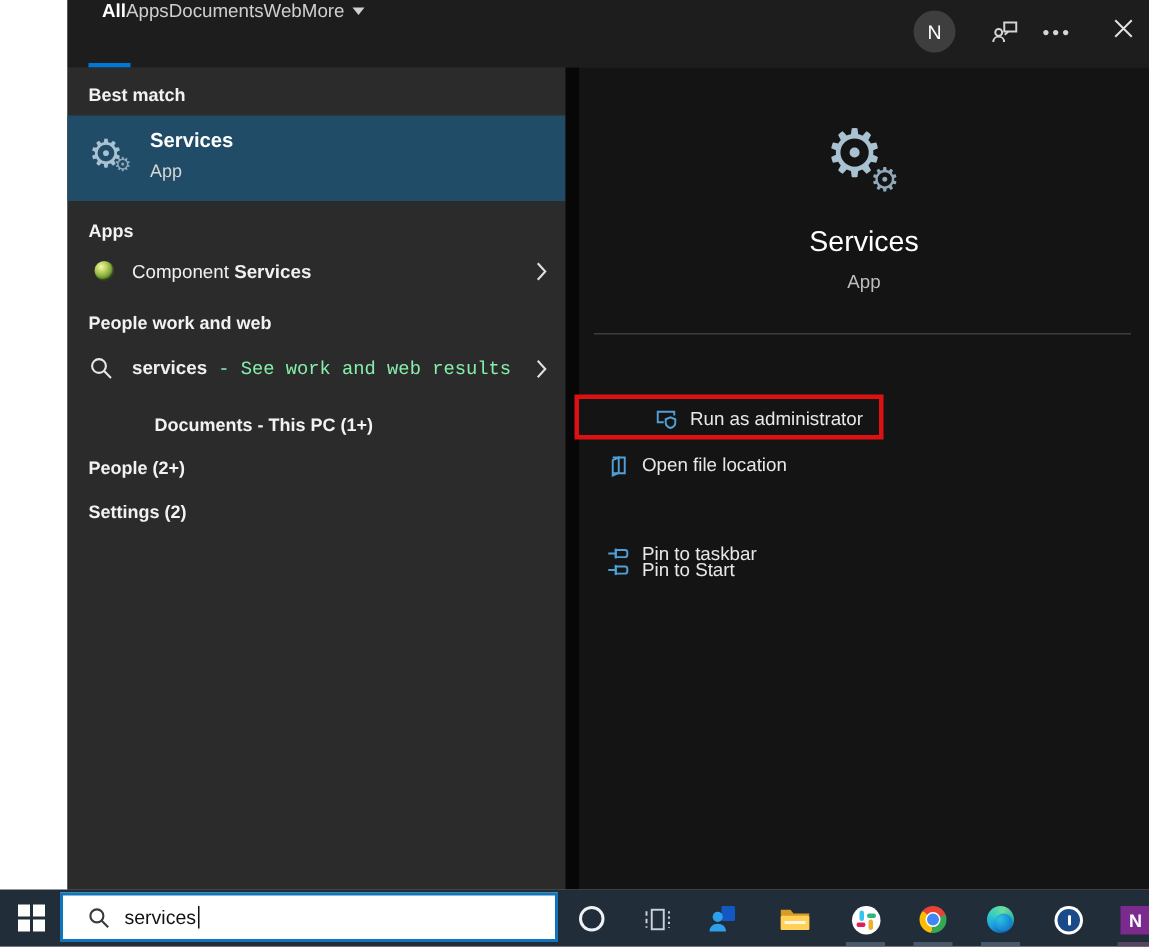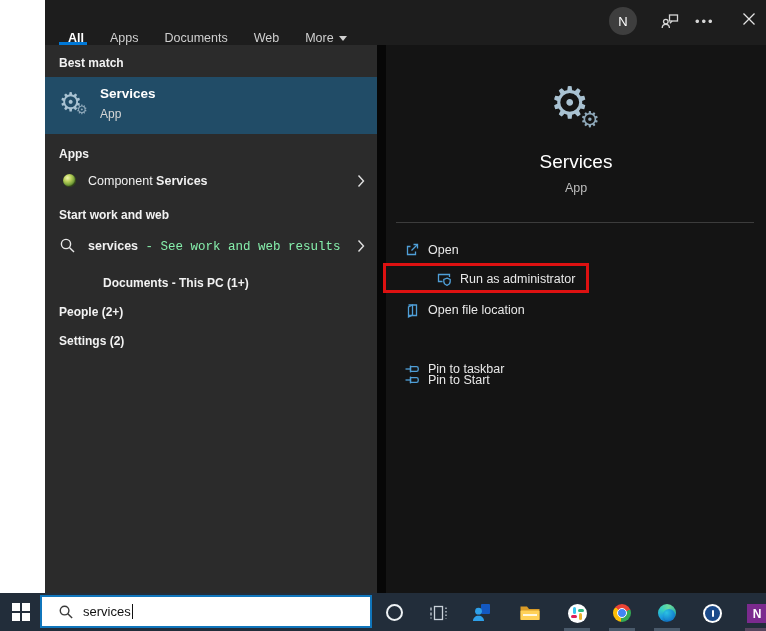--- a/index.html
+++ b/index.html
@@ -11,21 +11,21 @@
     overflow: hidden;
     -webkit-font-smoothing: antialiased;
   }
   svg { display:block; }
 
   
   .search-window { position:absolute; left:45px; top:0; width:721px; height:593px; background:#2b2b2b; }
 
   
   .topbar { position:absolute; left:0; top:0; width:721px; height:45px; background:#1d1d1d; }
-  .tabs { position:absolute; left:23px; top:0; height:45px; display:flex; gap:26px; align-items:flex-end; }
+  .tabs { position:absolute; left:23px; top:0; height:45px; display:flex; align-items:flex-start; }
   .tab { font-size:12.5px; color:#cfcfcf; cursor:default; display:flex; align-items:center; gap:5px; }
   .tab.selected { color:#ffffff; font-weight:bold; }
   .tab-underline { position:absolute; left:14px; bottom:0; width:28px; height:3px; background:#0078d7; }
   .caret-down { width:0; height:0; border-left:4px solid transparent; border-right:4px solid transparent; border-top:5px solid #d0d0d0; margin-top:1px; }
   .avatar { position:absolute; left:564px; top:7px; width:28px; height:28px; border-radius:50%; background:#3e3e3e; color:#fff; font-size:13px; display:flex; align-items:center; justify-content:center; }
   .topbar-icon { position:absolute; top:12px; color:#d6d6d6; }
   .dots { top:14px; font-size:13px; letter-spacing:2px; color:#d6d6d6; }
 
   
   .left-panel { position:absolute; left:0; top:45px; width:332px; height:548px; background:#2b2b2b; }
@@ -155,21 +155,21 @@
     <div class="list-row" style="top:121px; height:30px;">
       <div class="orb"></div>
       <div class="row-text"><span>Component </span><span class="bold">Services</span></div>
       <div class="chevron">
         <svg width="8" height="13" viewBox="0 0 8 13" fill="none" stroke="#e0e0e0" stroke-width="1.4">
             <path d="M1.5 1 L6.5 6.5 L1.5 12"></path>
           </svg>
       </div>
     </div>
 
-    <div class="section-header" style="top:163px;">Start work and web</div>
+    <div class="section-header" style="top:163px;">People work and web</div>
 
     <div class="list-row" style="top:184px; height:33px;">
       <div class="mag-left">
         <svg width="17" height="17" viewBox="0 0 17 17" fill="none" stroke="#e8e8e8" stroke-width="1.4">
           <circle cx="7" cy="7" r="4.6"></circle>
             <path d="M10.4 10.4 L15 15"></path>
         </svg>
       </div>
       <div class="row-text"><span class="bold">services</span><span class="dim"> - See work and web results</span></div>
       <div class="chevron">
@@ -187,30 +187,20 @@
   <div class="panel-separator"></div>
 
   <div class="right-panel">
     <div class="hero-gears gear-cluster">
       <span class="gear-big">⚙</span><span class="gear-small">⚙</span>
     </div>
     <div class="hero-title">Services</div>
     <div class="hero-sub">App</div>
     <div class="hero-divider"></div>
 
-    <div class="action-row" style="top:190px;">
-      <div class="a-icon">
-        <svg width="16" height="16" viewBox="0 0 16 16" fill="none" stroke="#4f9fd8" stroke-width="1.3">
-          <path d="M6.5 4.5 H3.5 V12.5 H11.5 V9.5"></path>
-            <path d="M7.5 8.5 L13.5 2.5"></path>
-            <path d="M9.5 2.5 H13.5 V6.5"></path>
-        </svg>
-      </div>
-      <span class="a-label">Open</span>
-    </div>
 
     <div class="action-row" style="top:219px;margin-left:32px;">
       <div class="a-icon">
         <svg width="16" height="16" viewBox="0 0 16 16" fill="none" stroke="#4f9fd8" stroke-width="1.3">
           <path d="M13.5 6 V3.5 H2.5 V10.5 H6.5"></path>
           <path d="M11 7.2 L14.2 8.5 V10.6 C14.2 12.5 12.9 13.7 11 14.3 C9.1 13.7 7.8 12.5 7.8 10.6 V8.5 Z"></path>
         </svg>
       </div>
       <span class="a-label">Run as administrator</span>
     </div>

